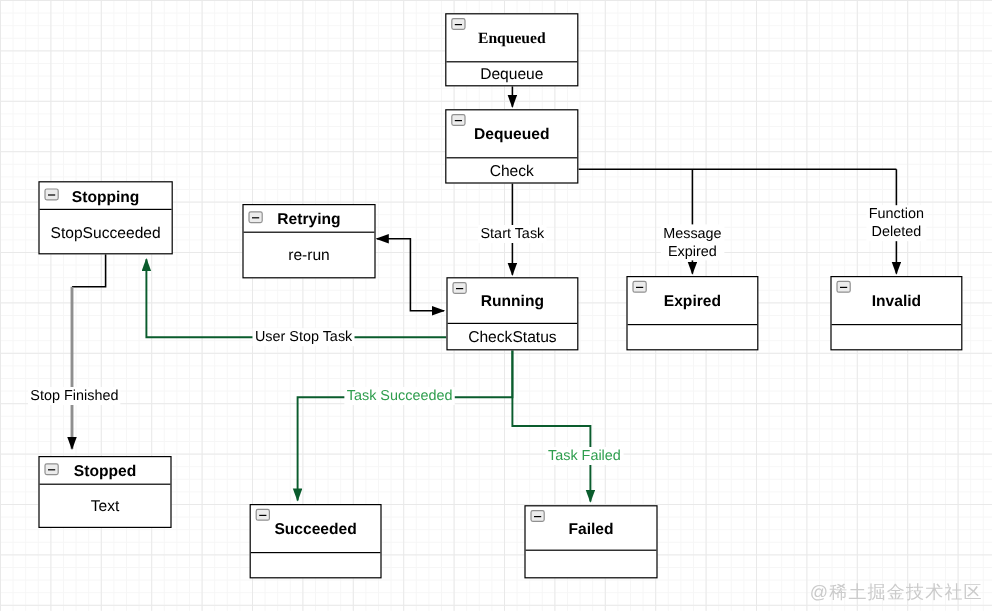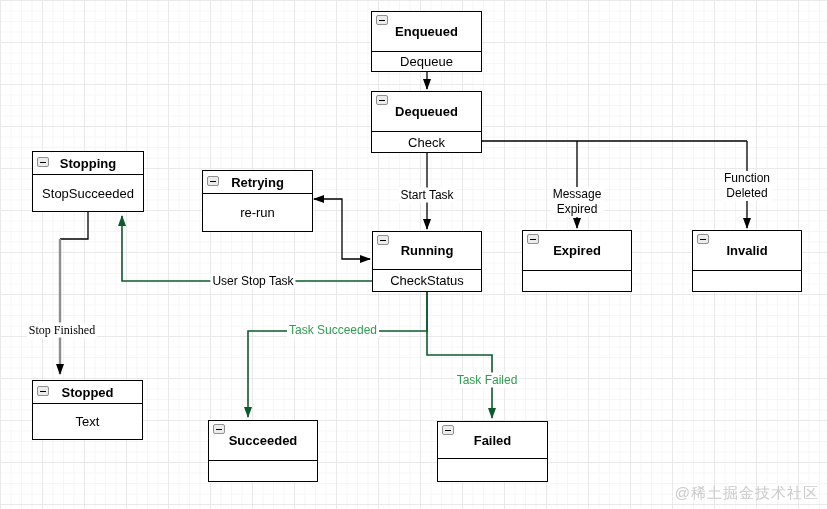--- a/index.html
+++ b/index.html
@@ -95,26 +95,26 @@
 <div class="edge-label" style="left:427px; top:195px;">Start Task</div>
 <div class="edge-label" style="left:577px; top:202px;">
   <div>Message</div>
   <div>Expired</div>
 </div>
 <div class="edge-label" style="left:747px; top:186px;">
   <div>Function</div>
   <div>Deleted</div>
 </div>
 <div class="edge-label" style="left:253px; top:281px;">User Stop Task</div>
-<div class="edge-label" style="left:62px; top:330px;font-family:Liberation Serif, serif;">Stop Finished</div>
+<div class="edge-label" style="left:62px; top:330px;">Stop Finished</div>
 <div class="edge-label green" style="left:333px; top:330px;">Task Succeeded</div>
 <div class="edge-label green" style="left:487px; top:380px;">Task Failed</div>
 
 <div class="node" style="left:371px; top:11px; width:111px;">
-  <div class="node-title" style="height:40px;">
+  <div class="node-title" style="height:40px;font-family:Liberation Serif, serif;">
     <span class="collapse">
         <span class="minus"></span>
       </span>
     <span>Enqueued</span>
   </div>
   <div class="node-row" style="height:19px;">Dequeue</div>
 </div>
 
 <div class="node" style="left:371px; top:91px; width:111px;">
   <div class="node-title" style="height:40px;">

